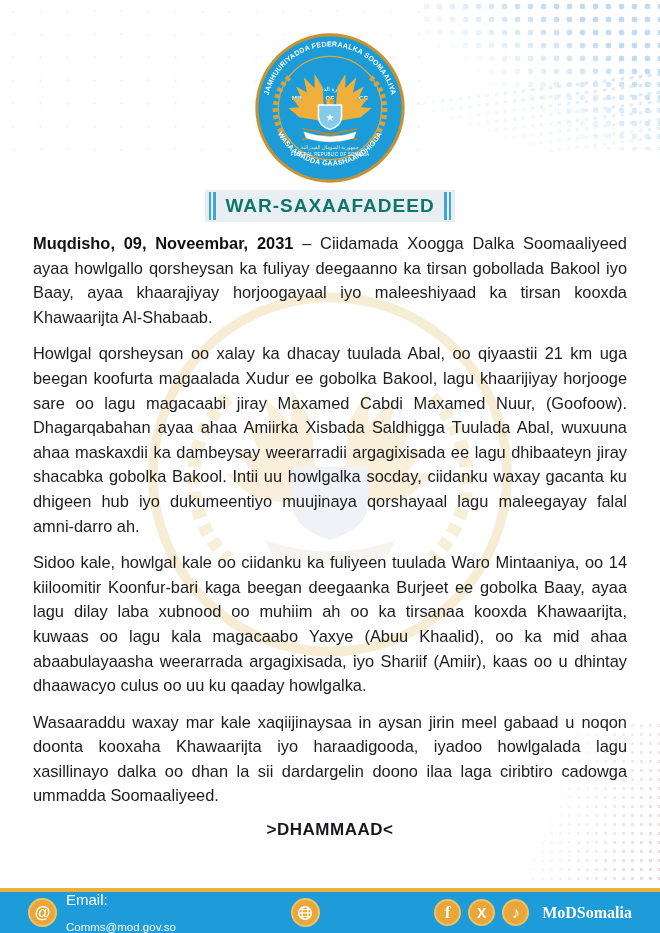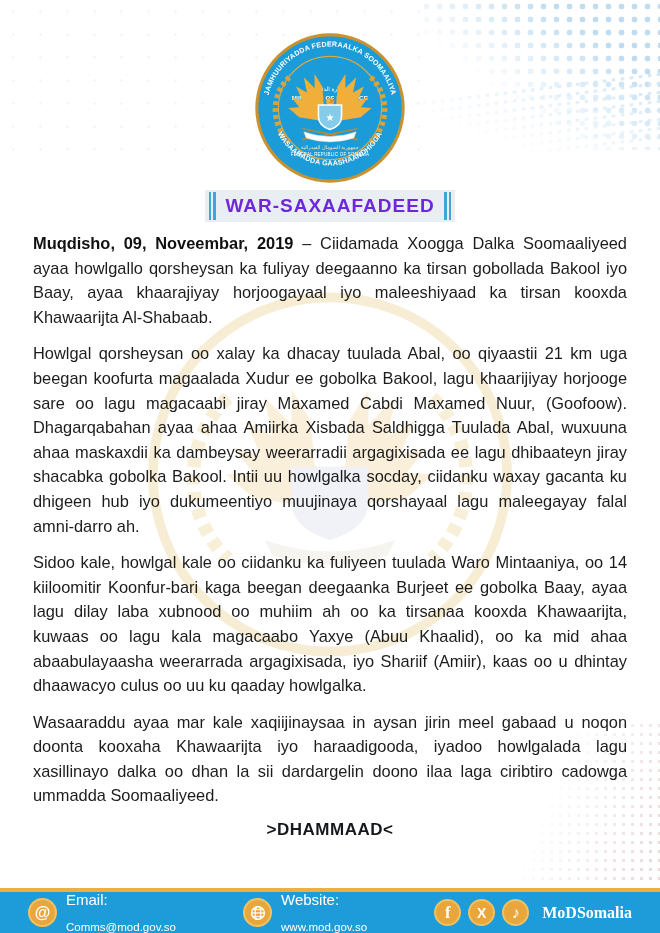--- a/index.html
+++ b/index.html
@@ -41,21 +41,21 @@
   .emblem svg{display:block;width:100%;height:100%;}
   
   .watermark{
     position:absolute;top:282px;left:50%;transform:translateX(-50%);
     width:385px;height:385px;opacity:.55;pointer-events:none;z-index:0;
   }
   
   .banner-row{position:absolute;top:190px;left:0;width:100%;text-align:center;z-index:2;}
   .banner{
     display:inline-block;position:relative;background:#e9eef3;
-    padding:5px 20px;font-size:19px;font-weight:bold;letter-spacing:1px;color:#6d28d9;
+    padding:5px 20px;font-size:19px;font-weight:bold;letter-spacing:1px;color:#0f766e;
   }
   .banner::before,.banner::after{
     content:"";position:absolute;top:2px;bottom:2px;width:7px;
     background:linear-gradient(90deg,#41a5d8 0 2.5px,#e9eef3 2.5px 4.5px,#41a5d8 4.5px 7px);
   }
   .banner::before{left:4px}
   .banner::after{right:4px}
   
   .content{position:absolute;top:231px;left:33px;width:594px;z-index:1;}
   .content p{
@@ -148,24 +148,24 @@
     <text x="100" y="162" font-size="5.8" fill="#ffffff" text-anchor="middle" letter-spacing=".3">FEDERAL REPUBLIC OF SOMALIA</text>
   </svg>
 </div>
 
 <div class="banner-row">
   <span class="banner">WAR-SAXAAFADEED</span>
 </div>
 
 <div class="content">
   <div>
-      <p><strong>Muqdisho, 09, Noveembar, 2019</strong> – Ciidamada Xoogga Dalka Soomaaliyeed ayaa howlgallo qorsheysan ka fuliyay deegaanno ka tirsan gobollada Bakool iyo Baay, ayaa khaarajiyay horjoogayaal iyo maleeshiyaad ka tirsan kooxda Khawaarijta Al-Shabaab.</p>
+      <p><strong>Muqdisho, 09, Noveembar, 2031</strong> – Ciidamada Xoogga Dalka Soomaaliyeed ayaa howlgallo qorsheysan ka fuliyay deegaanno ka tirsan gobollada Bakool iyo Baay, ayaa khaarajiyay horjoogayaal iyo maleeshiyaad ka tirsan kooxda Khawaarijta Al-Shabaab.</p>
       <p>Howlgal qorsheysan oo xalay ka dhacay tuulada Abal, oo qiyaastii 21 km uga beegan koofurta magaalada Xudur ee gobolka Bakool, lagu khaarijiyay horjooge sare oo lagu magacaabi jiray Maxamed Cabdi Maxamed Nuur, (Goofoow). Dhagarqabahan ayaa ahaa Amiirka Xisbada Saldhigga Tuulada Abal, wuxuuna ahaa maskaxdii ka dambeysay weerarradii argagixisada ee lagu dhibaateyn jiray shacabka gobolka Bakool. Intii uu howlgalka socday, ciidanku waxay gacanta ku dhigeen hub iyo dukumeentiyo muujinaya qorshayaal lagu maleegayay falal amni-darro ah.</p>
       <p>Sidoo kale, howlgal kale oo ciidanku ka fuliyeen tuulada Waro Mintaaniya, oo 14 kiiloomitir Koonfur-bari kaga beegan deegaanka Burjeet ee gobolka Baay, ayaa lagu dilay laba xubnood oo muhiim ah oo ka tirsanaa kooxda Khawaarijta, kuwaas oo lagu kala magacaabo Yaxye (Abuu Khaalid), oo ka mid ahaa abaabulayaasha weerarrada argagixisada, iyo Shariif (Amiir), kaas oo u dhintay dhaawacyo culus oo uu ku qaaday howlgalka.</p>
-      <p>Wasaaraddu ayaa mar kale xaqiijinaysaa in aysan jirin meel gabaad u noqon doonta kooxaha Khawaarijta iyo haraadigooda, iyadoo howlgalada lagu xasillinayo dalka oo dhan la sii dardargelin doono ilaa laga ciribtiro cadowga ummadda Soomaaliyeed.</p>
+      <p>Wasaaraddu waxay mar kale xaqiijinaysaa in aysan jirin meel gabaad u noqon doonta kooxaha Khawaarijta iyo haraadigooda, iyadoo howlgalada lagu xasillinayo dalka oo dhan la sii dardargelin doono ilaa laga ciribtiro cadowga ummadda Soomaaliyeed.</p>
     </div>
   <div class="end-mark">&gt;DHAMMAAD&lt;</div>
 </div>
 
 <div class="footer">
   <div class="fgroup">
     <span class="fcircle">
         <span class="glyph-at">@</span>
       </span>
     <span class="fcol">
@@ -176,24 +176,20 @@
   <div class="fgroup">
     <span class="fcircle">
       <svg width="16" height="16" viewBox="0 0 16 16">
         <circle cx="8" cy="8" r="6.4" fill="none" stroke="#ffffff" stroke-width="1.4"></circle>
         <ellipse cx="8" cy="8" rx="2.9" ry="6.4" fill="none" stroke="#ffffff" stroke-width="1.2"></ellipse>
         <line x1="1.6" y1="8" x2="14.4" y2="8" stroke="#ffffff" stroke-width="1.2"></line>
         <line x1="2.4" y1="4.6" x2="13.6" y2="4.6" stroke="#ffffff" stroke-width="1"></line>
         <line x1="2.4" y1="11.4" x2="13.6" y2="11.4" stroke="#ffffff" stroke-width="1"></line>
       </svg>
     </span>
-    <span class="fcol">
-      <span class="flabel">Website:</span>
-      <span class="fvalue">www.mod.gov.so</span>
-    </span>
   </div>
   <div class="social">
     <span class="fcircle">
         <span class="glyph-f">f</span>
       </span>
     <span class="fcircle">
         <span class="glyph-x">X</span>
       </span>
     <span class="fcircle">
         <span class="glyph-tt">♪</span>

